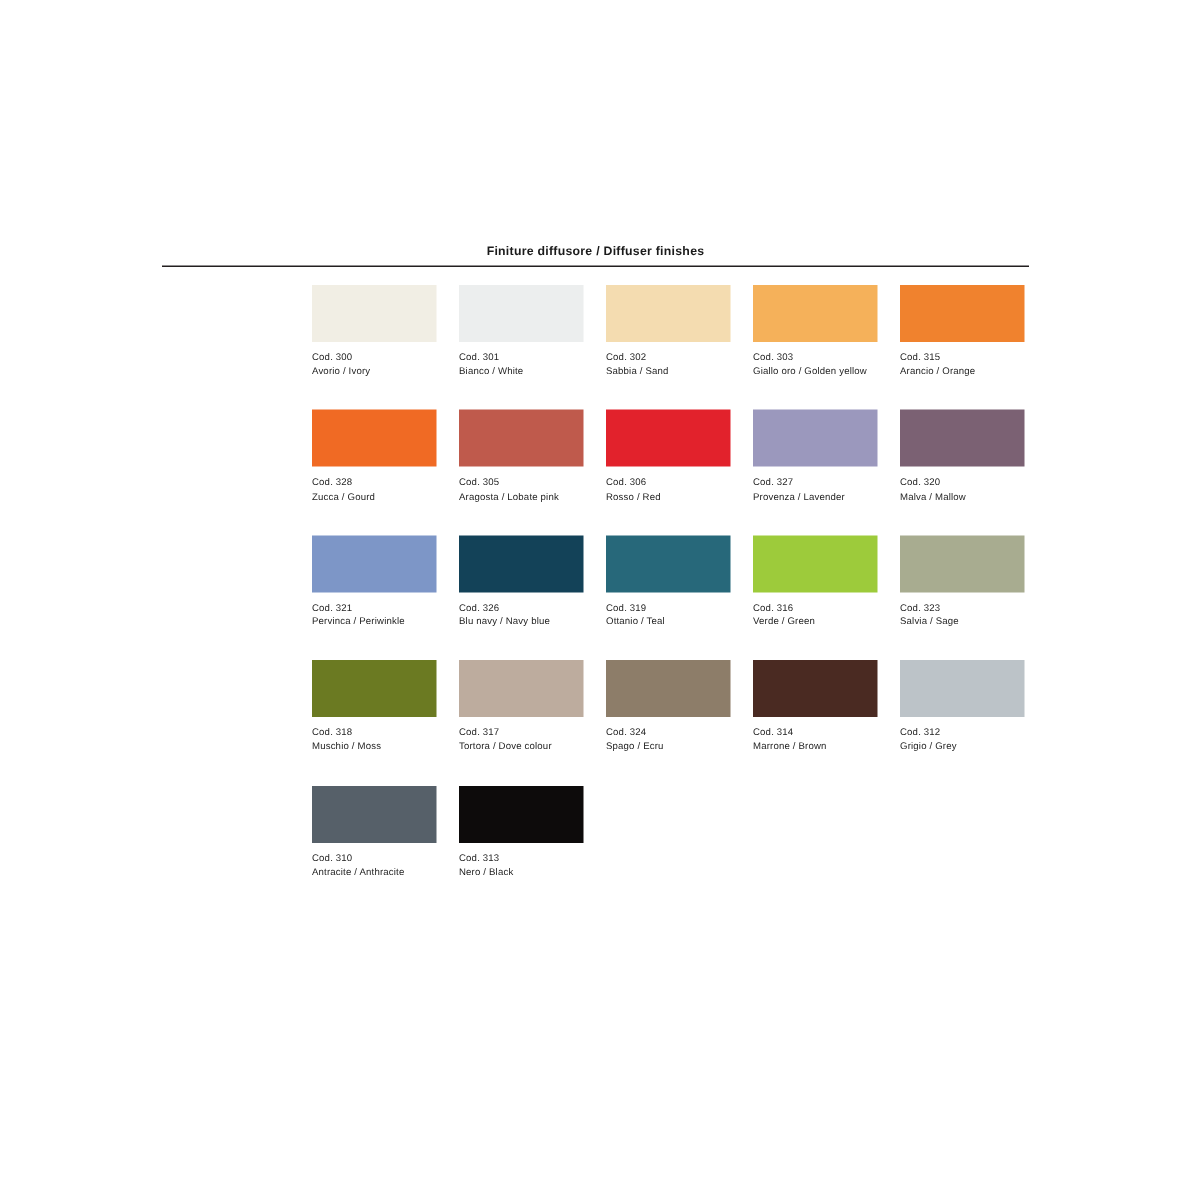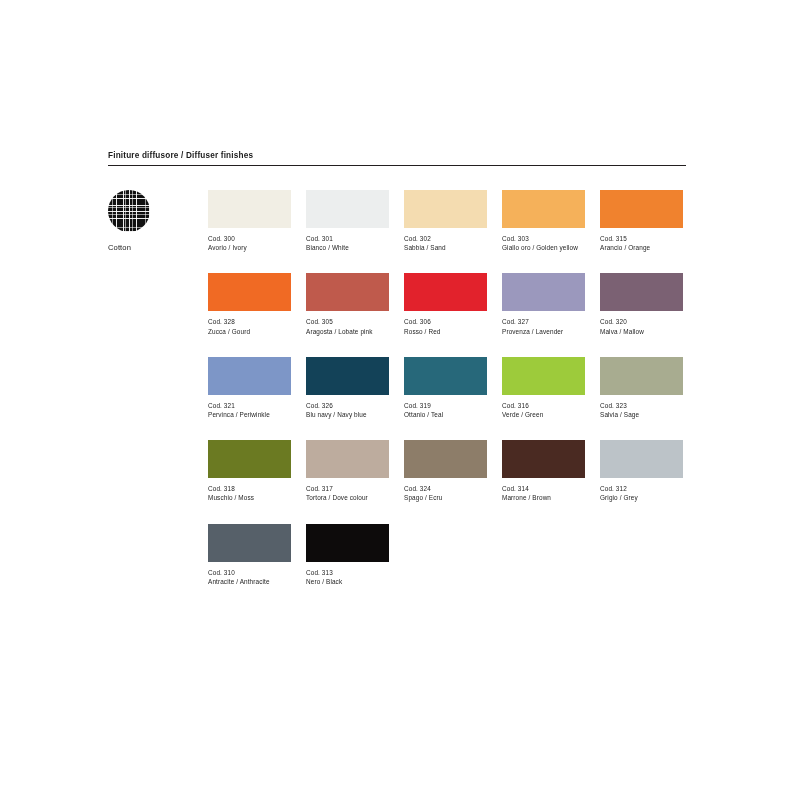--- a/index.html
+++ b/index.html
@@ -20,22 +20,23 @@
     position: relative;
     width: 800px;
     height: 800px;
     box-sizing: border-box;
   }
 
   
   .section-header {
     position: absolute;
     left: 108px;
-    top: 150px;
+    top: 162px;
     width: 578px;
+    text-align: center;
   }
   .section-title {
     font-size: 8.2px;
     font-weight: bold;
     color: #1b1b1b;
     letter-spacing: 0.18px;
     line-height: 11px;
     white-space: nowrap;
   }
   .section-rule {
@@ -129,26 +130,20 @@
 </head>
 <body>
 
 <div id="page">
 
   <div class="section-header">
     <div class="section-title">Finiture diffusore / Diffuser finishes</div>
     <div class="section-rule"></div>
   </div>
 
-  <div class="finish-col">
-    <div class="finish-item">
-      <div class="finish-swatch"></div>
-      <div class="finish-label">Cotton</div>
-    </div>
-  </div>
 
   <div class="swatch-grid" id="swatch-grid">
       <div class="swatch-cell">
         <div class="swatch-chip" style="background-color: rgb(241, 238, 228);"></div>
         <div class="swatch-meta">
           <div class="swatch-code">Cod. 300</div>
           <div class="swatch-name">Avorio / Ivory</div>
         </div>
       </div>
       <div class="swatch-cell">

